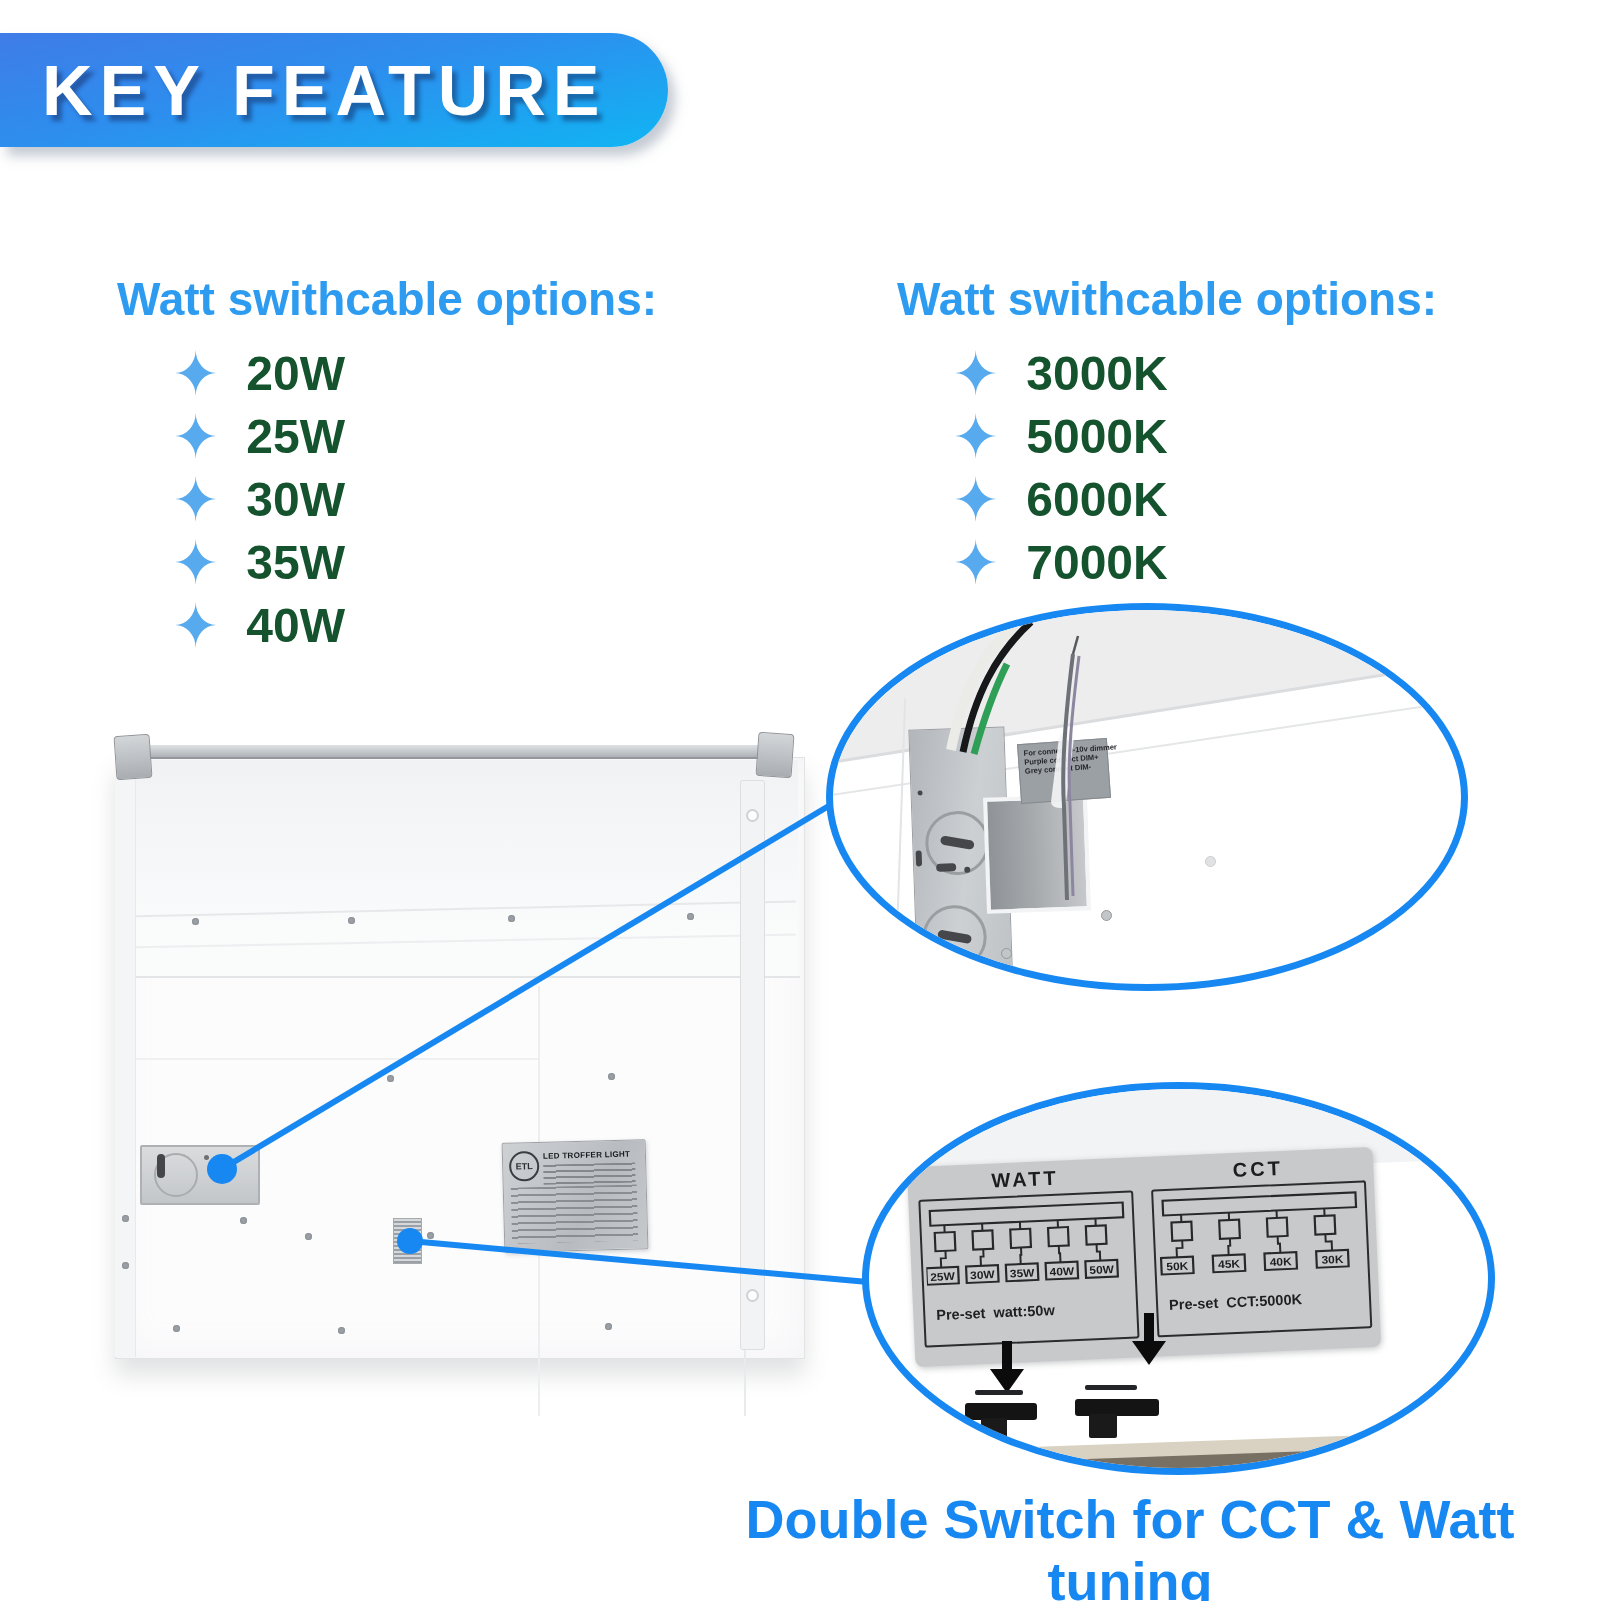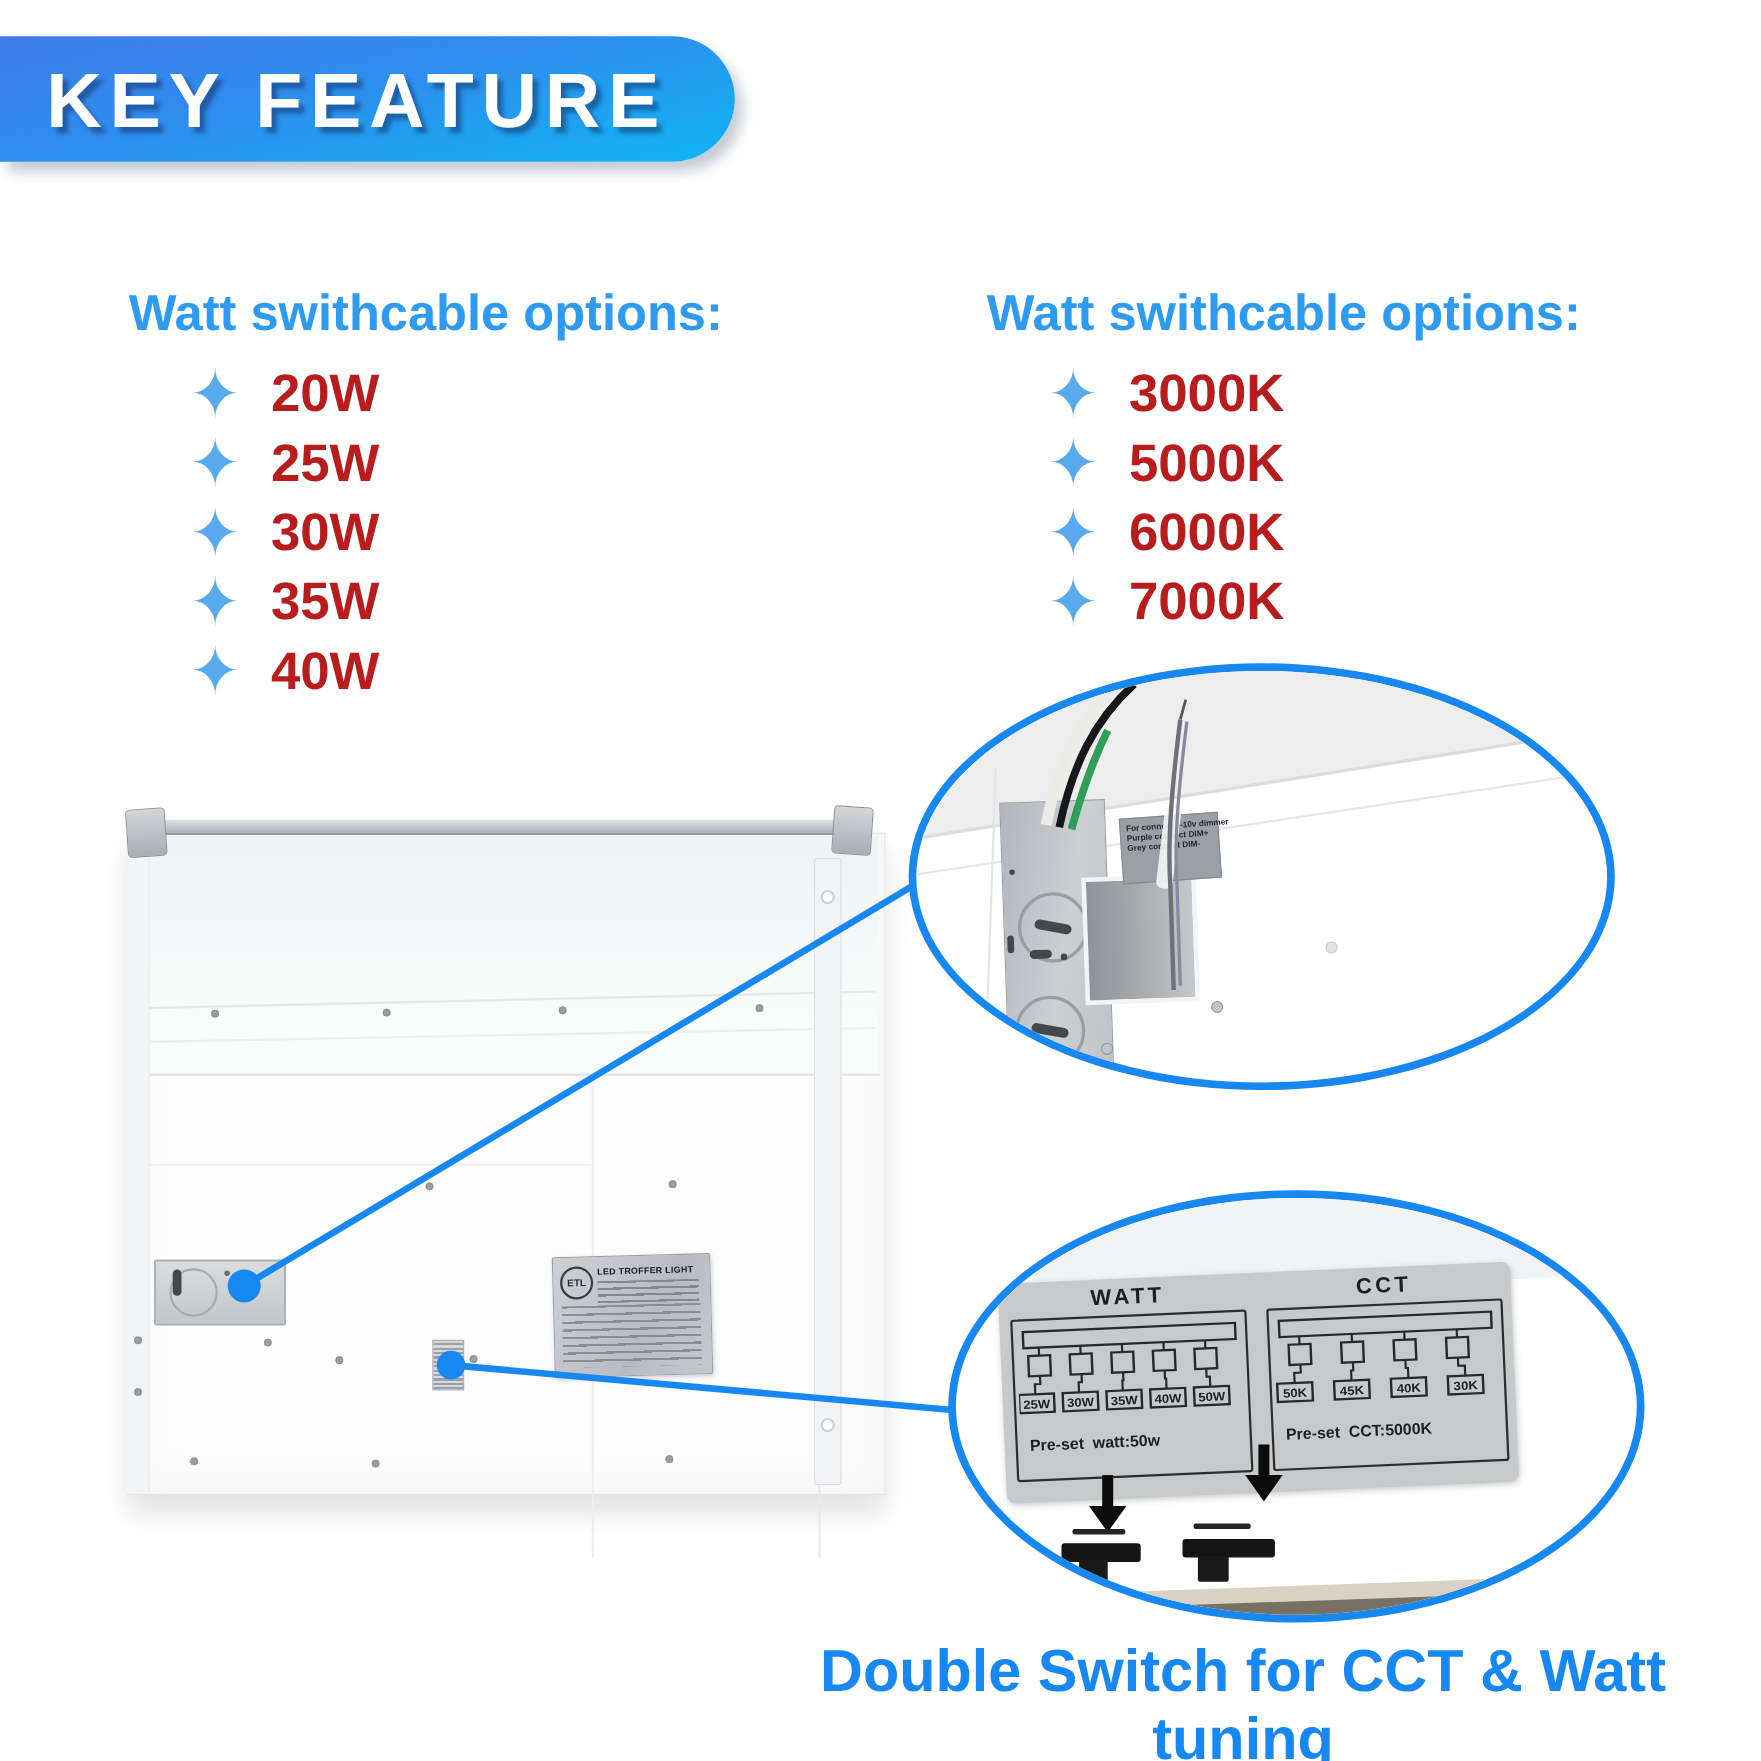--- a/index.html
+++ b/index.html
@@ -11,28 +11,28 @@
           border-radius:0 57px 57px 0;
           background:linear-gradient(168deg,#3f7ce8 0%,#2d8eee 45%,#10b5f3 100%);
           box-shadow:7px 9px 12px rgba(140,152,170,.5);padding-left:17px;}
   .banner-text{position:absolute;left:42px;top:0;height:114px;line-height:116px;
           color:#ffffff;font-size:70px;font-weight:bold;letter-spacing:7px;
           text-shadow:5px 6px 4px rgba(15,25,70,.42);}
 
   .subtitle{position:absolute;left:52px;top:183px;font-size:46px;color:#111111;}
 
   
-  .optcol{position:absolute;top:257px;}
+  .optcol{position:absolute;top:272px;}
   .optcol.left{left:117px;}
   .optcol.right{left:897px;}
   .opt-heading{font-size:46px;font-weight:bold;color:#2d9bf0;margin-bottom:16px;}
   .opt-items{margin-top:6px;}
   .opt-item{display:flex;align-items:center;height:63px;padding-left:56px;}
   .star{font-size:54px;color:#58aaee;margin-right:28px;line-height:1;transform:scaleY(1.12);}
-  .opt-label{font-size:48px;font-weight:bold;color:#b91c1c;}
+  .opt-label{font-size:48px;font-weight:bold;color:#14532d;}
 
   
   .photo{position:absolute;left:95px;top:695px;width:715px;height:700px;}
   .rail{position:absolute;left:42px;top:50px;width:632px;height:12px;background:linear-gradient(#dfe2e5,#aeb2b6);
         border-radius:3px;border-bottom:2px solid #93979b;}
   .clip{position:absolute;width:34px;height:42px;background:linear-gradient(#d3d6d9,#a9adb1);
         border-radius:4px;border:1px solid #909498;}
   .clip.l{left:20px;top:40px;transform:rotate(-4deg);}
   .clip.r{left:662px;top:38px;transform:rotate(4deg);}
   .panel{position:absolute;left:20px;top:62px;width:688px;height:600px;background:#fcfcfd;

